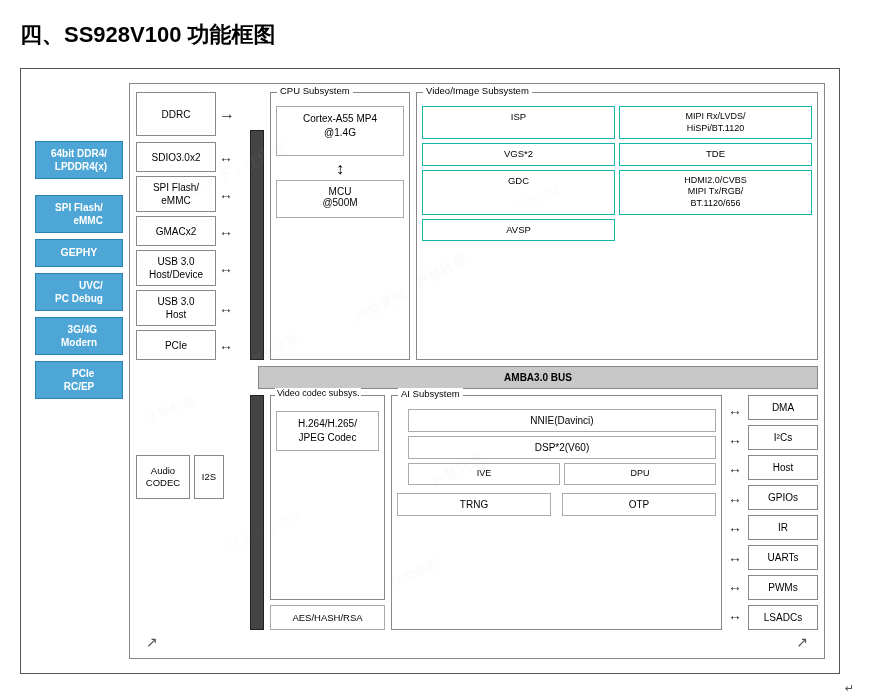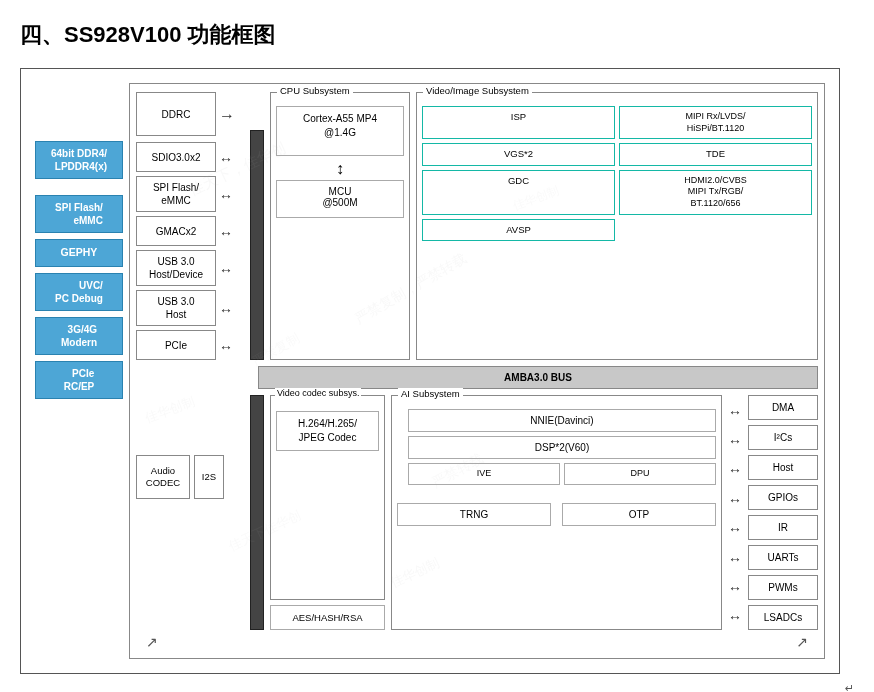--- a/index.html
+++ b/index.html
@@ -349,21 +349,21 @@
             </div>
             <div class="ai-row">
               <div class="ai-block" style="font-size:10px;">DSP*2(V60)</div>
             </div>
             <div class="ai-row">
               <div class="ai-block">IVE</div>
               <div class="ai-block">DPU</div>
             </div>
           </div>
 
-          <div style="display:flex; gap:11px; margin-top:18px;">
+          <div style="display:flex; gap:11px; margin-top:8px;">
             <div class="ai-block" style="flex:1; font-size:10px;">TRNG</div>
             <div class="ai-block" style="flex:1; font-size:10px;">OTP</div>
           </div>
         </div>
 
         <div style="display:flex; flex-direction:column; justify-content:space-around; font-size:14px; color:#333; flex-shrink:0;">
           <span>↔</span>
           <span>↔</span>
           <span>↔</span>
           <span>↔</span>

